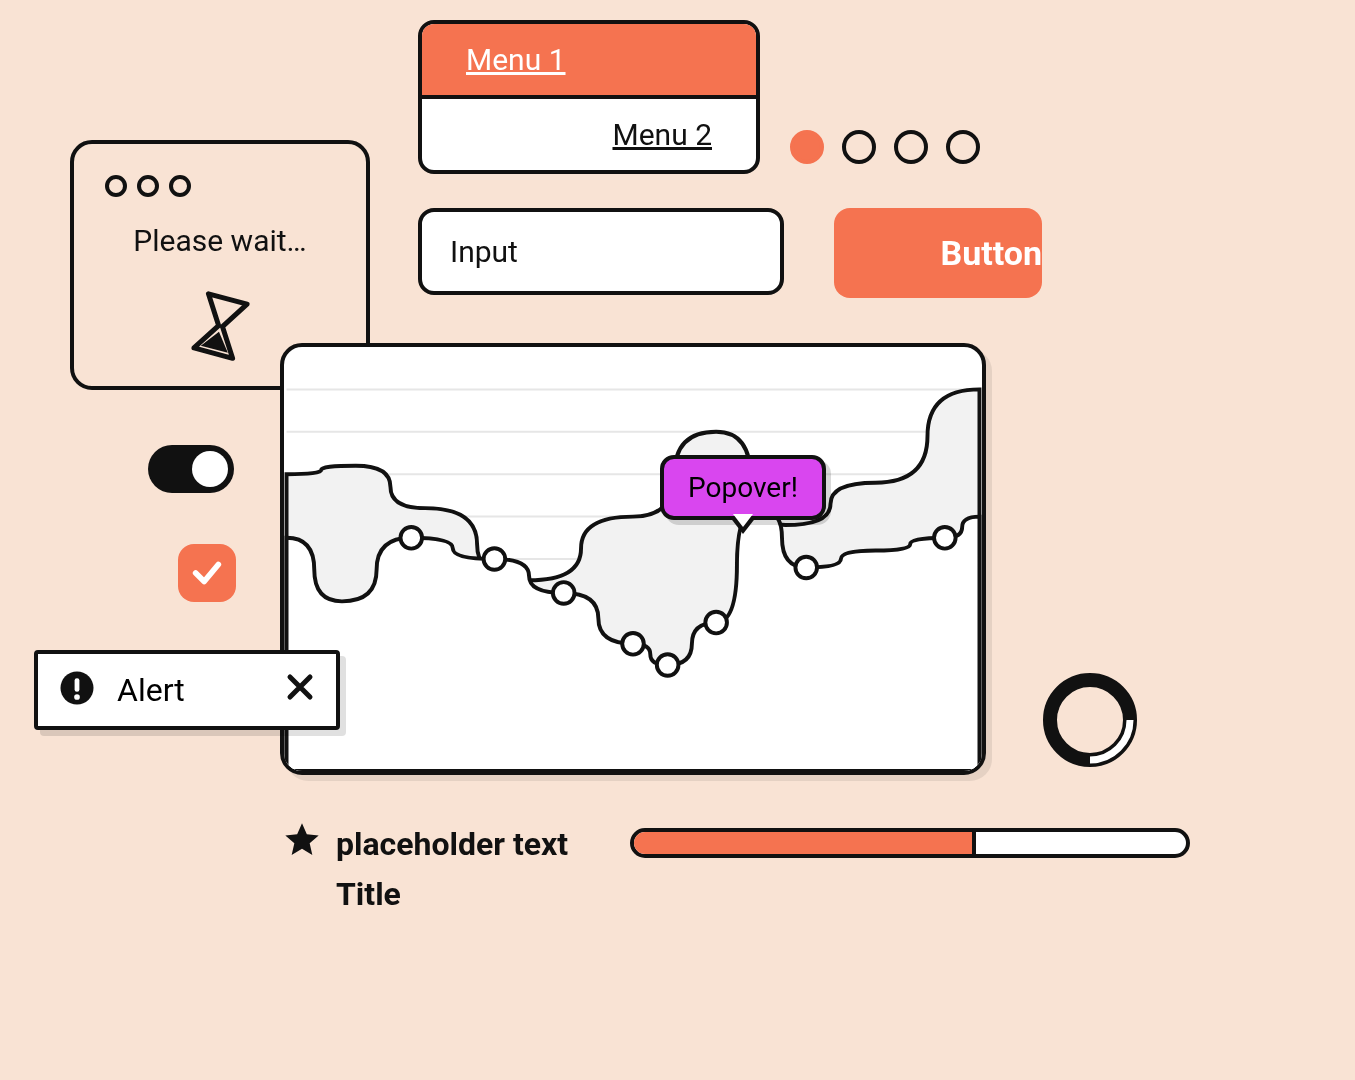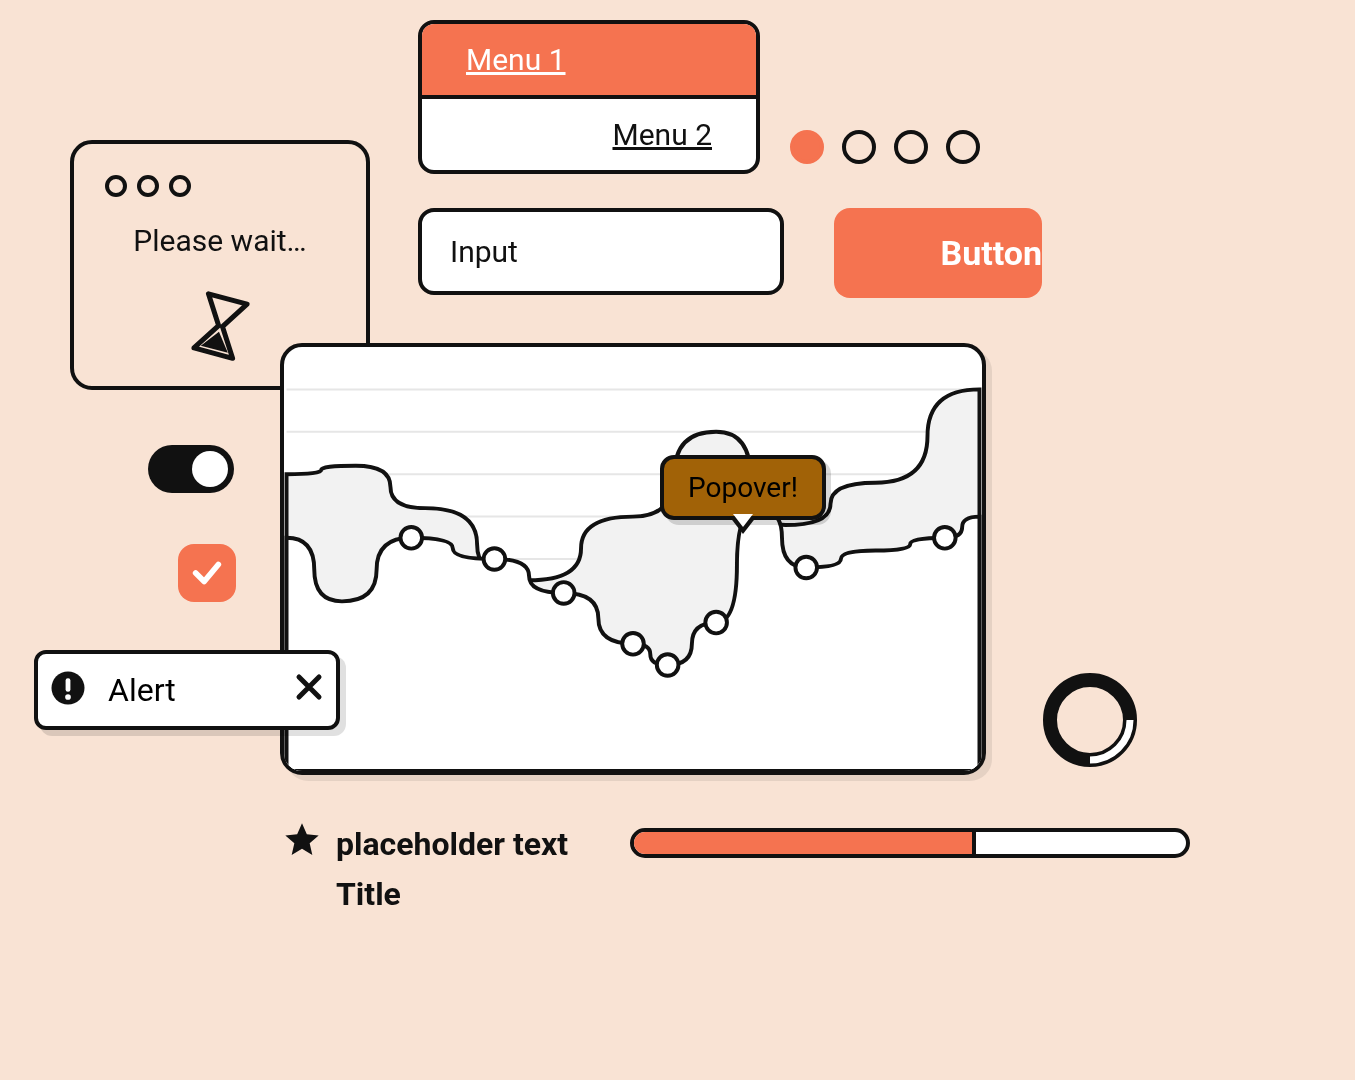--- a/index.html
+++ b/index.html
@@ -117,21 +117,21 @@
     background: #fff;
     overflow: hidden;
     box-shadow: 6px 6px 0 rgba(0,0,0,0.08);
   }
   .chart-svg { width: 100%; height: 100%; display:block; }
 
   
   .popover {
     position: absolute;
     left: 660px; top: 455px;
-    background: #a16207;
+    background: #d946ef;
     border: 4px solid #111;
     border-radius: 14px;
     padding: 12px 24px;
     font-size: 28px;
     box-shadow: 5px 5px 0 rgba(0,0,0,0.15);
   }
   .popover::after {
     content: "";
     position: absolute;
     left: 50%; bottom: -18px;
@@ -178,24 +178,24 @@
     border-radius: 16px;
     display: flex; align-items: center; justify-content: center;
   }
 
   
   .alert {
     position: absolute;
     left: 34px; top: 650px;
     width: 306px;
     border: 4px solid #111;
-    border-radius: 12px;
+    border-radius: 4px;
     background: #fff;
     display: flex; align-items: center;
-    padding: 16px 12px;
+    padding: 16px 21px;
     gap: 22px;
     box-shadow: 6px 6px 0 rgba(0,0,0,0.12);
   }
   .alert-text { font-size: 32px; flex: 1; }
   .alert-close { font-size: 34px; font-weight: 600; }
 
   
   .spinner {
     position: absolute;
     left: 1040px; top: 670px;

